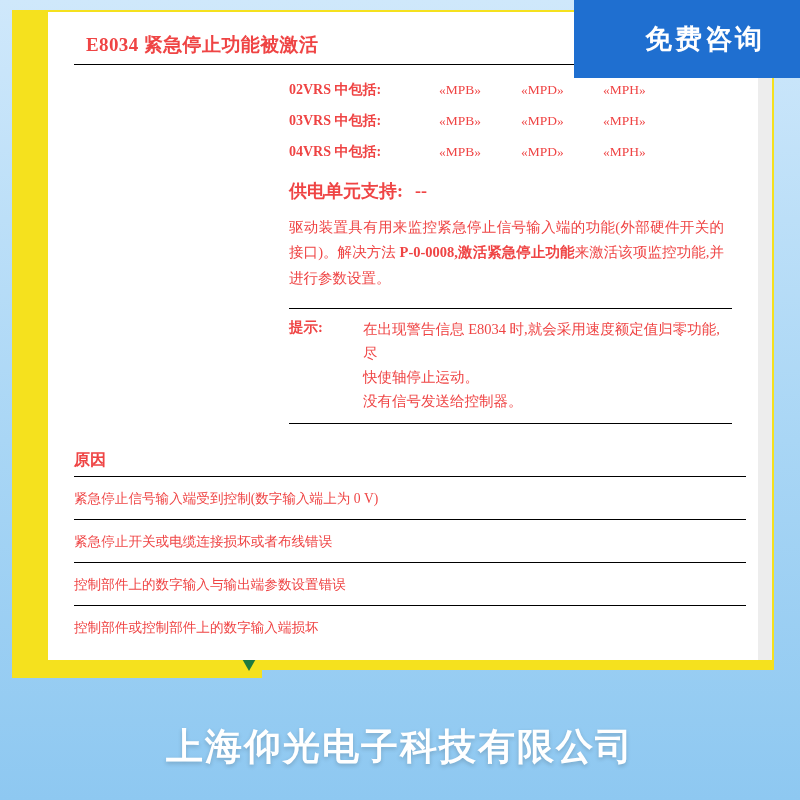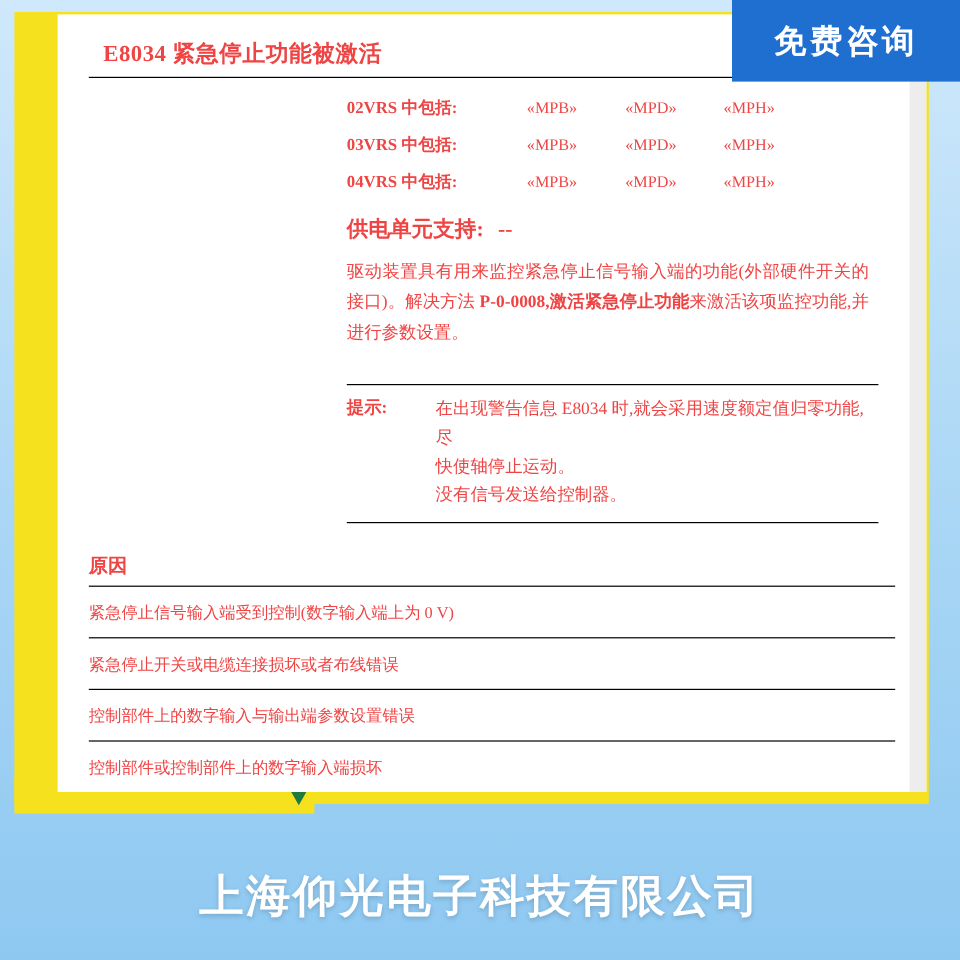--- a/index.html
+++ b/index.html
@@ -116,21 +116,21 @@
     margin-left: 215px;
     margin-top: 12px;
     margin-right: 22px;
     font-family: "Liberation Serif", serif;
     font-size: 14.5px;
     line-height: 1.75;
     text-align: justify;
   }
   .para b { font-weight: bold; }
   .note-box {
-    margin-top: 29px;
+    margin-top: 17px;
     margin-left: 215px;
     margin-right: 14px;
     border-top: 1.4px solid #000;
     border-bottom: 1.4px solid #000;
     padding: 9px 0 9px 0;
     display: flex;
   }
   .note-label {
     font-weight: bold;
     font-family: "Liberation Serif", serif;
@@ -176,25 +176,26 @@
     width: 14px;
     height: 100%;
     background: #ededed;
   }
   
   .banner {
     position: absolute;
     right: 0;
     top: 0;
     width: 190px;
-    height: 68px;
+    height: 78px;
     background: #1f6fd0;
     display: flex;
     align-items: center;
     justify-content: center;
+    padding-left: 36px;
   }
   .banner-text {
     color: #ffffff;
     font-family: "Liberation Sans", sans-serif;
     font-weight: bold;
     font-size: 27px;
     letter-spacing: 3px;
   }
   
   .watermark {

